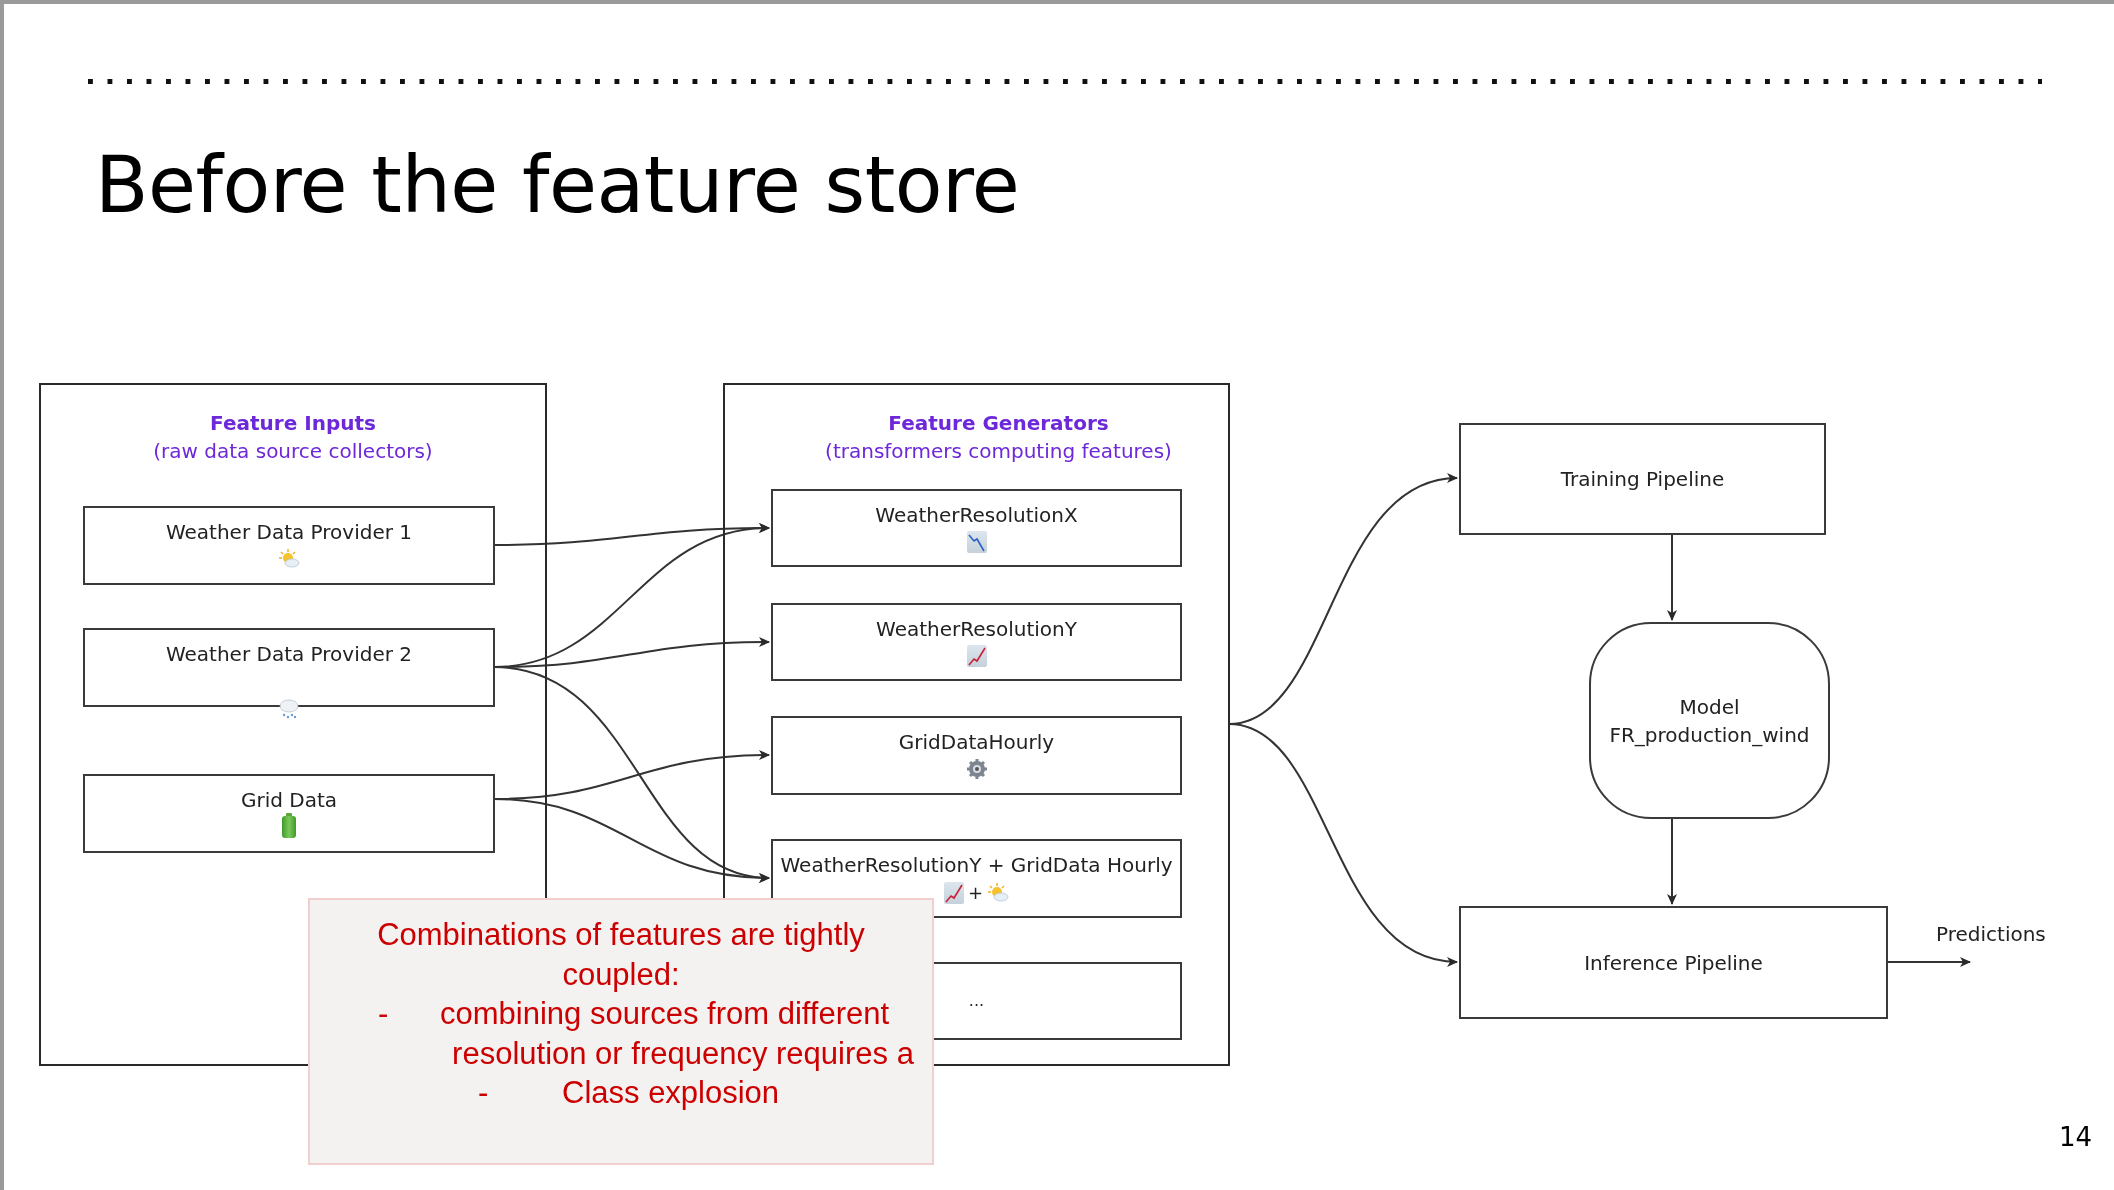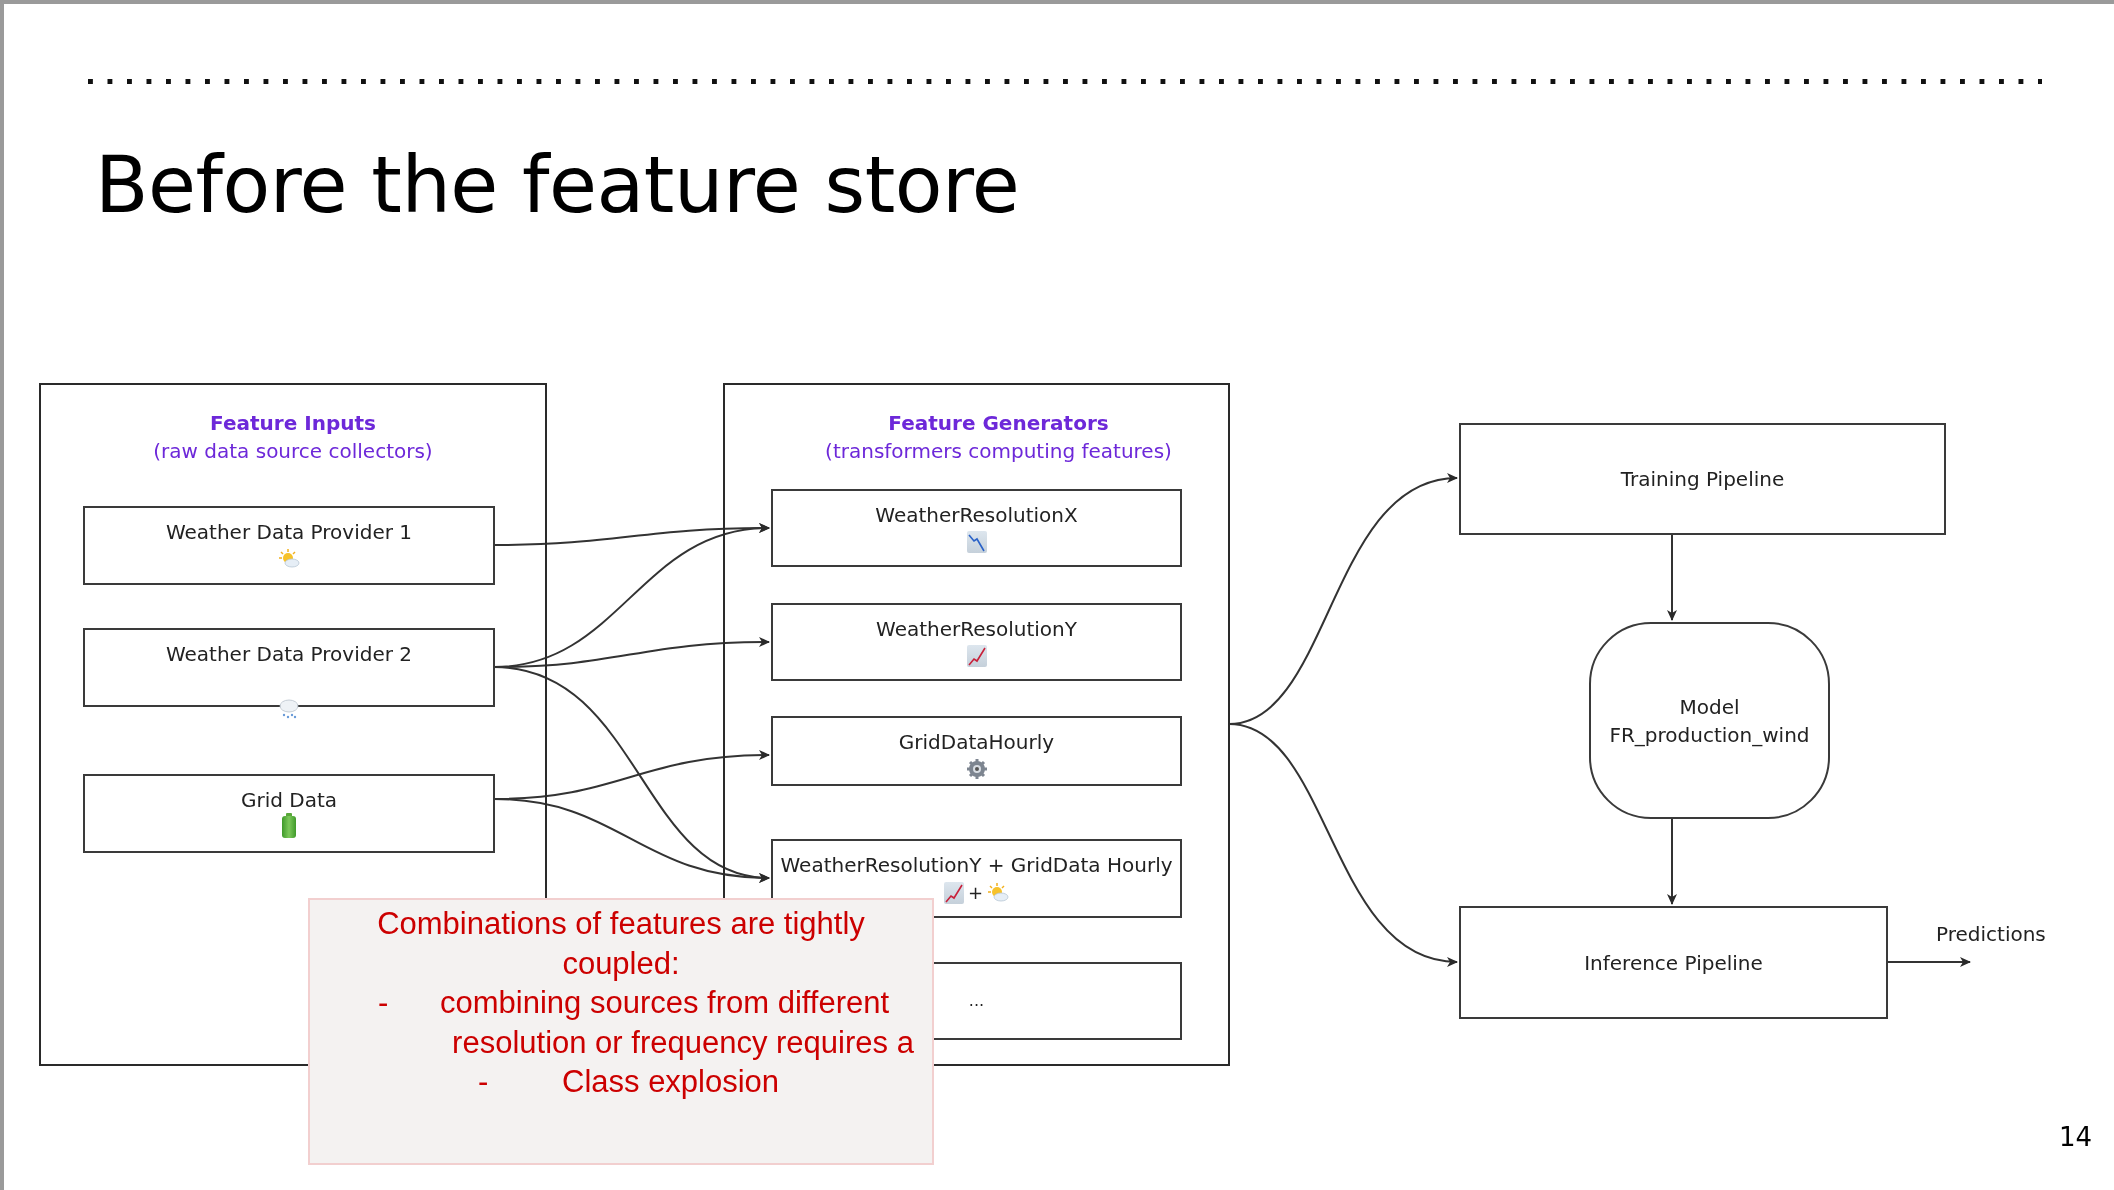--- a/index.html
+++ b/index.html
@@ -31,21 +31,21 @@
     .group-title b { font-weight: bold; }
     .node { display: flex; flex-direction: column; align-items: center; justify-content: flex-start; padding-top: 10px; }
     .node-label { font-size: 20px; color: #222; line-height: 28px; white-space: nowrap; }
     .node-icon { font-size: 20px; line-height: 24px; margin-top: 2px; display: flex; align-items: center; gap: 4px; color:#222;}
     .center-node { display: flex; align-items: center; justify-content: center; flex-direction: column; }
     .model { border-radius: 62px; margin-left: 36px; }
     .callout {
       position: absolute; left: 308px; top: 898px; width: 626px; height: 267px;
       background: #f4f2f1; border: 2px solid #f2cfcf; box-sizing: border-box;
       color: #cc0000; font-family: "Liberation Sans", sans-serif; font-size: 31px; line-height: 39.5px;
-      padding-top: 4px;
+      padding-top: 15px;
     }
     .callout .line { position: relative; white-space: nowrap; }
     .callout .center { text-align: center; }
     .bullet-dash { position: absolute; }
     .free-label { position: absolute; font-size: 20px; color: #222; white-space: nowrap; }
     .page-number { position: absolute; left: 2059px; top: 1122px; font-size: 26px; color: #000; }
     
     .ic { display:inline-block; width: 20px; height: 22px; position: relative; }
     .ic-chart { background: linear-gradient(180deg,#dde6ee,#c5d0da); border-radius:2px; }
     .ic-chart svg { position:absolute; left:0; top:0; }
@@ -156,21 +156,21 @@
   <span class="node-label">WeatherResolutionY</span>
   <span class="node-icon">
     <span class="ic ic-chart">
       <svg width="20" height="22" viewBox="0 0 20 22">
           <polyline points="2,20 7,14 10,16 18,3" fill="none" stroke="#c8203a" stroke-width="1.6"></polyline>
         </svg>
     </span>
   </span>
 </div>
 
-<div class="box node" style="left:771px; top:716px; width:411px; height:70px;">
+<div class="box node" style="left:771px; top:716px; width:411px; height:79px;">
   <span class="node-label">GridDataHourly</span>
   <span class="node-icon">
     <span class="ic ic-gear">
       <svg width="22" height="22" viewBox="0 0 22 22">
           <g fill="#7d8590">
             <circle cx="11" cy="11" r="8"></circle>
             <g stroke="#7d8590" stroke-width="3">
               <line x1="11" y1="1" x2="11" y2="21"></line>
               <line x1="1" y1="11" x2="21" y2="11"></line>
               <line x1="4" y1="4" x2="18" y2="18"></line>
@@ -205,21 +205,21 @@
           <ellipse cx="14" cy="15" rx="7" ry="4" fill="#e6eef6" stroke="#b8c6d4" stroke-width="0.8"></ellipse>
         </svg>
     </span>
   </span>
 </div>
 
 <div class="box center-node" style="left:771px; top:962px; width:411px; height:78px;">
   <span class="node-label" style="font-size:16px;">...</span>
 </div>
 
-<div class="box center-node" style="left:1459px; top:423px; width:487px; height:112px;text-align:center;">
+<div class="box center-node" style="left:1459px; top:423px; width:367px; height:112px;text-align:center;">
   <span class="node-label">Training Pipeline</span>
 </div>
 
 <div class="box center-node model" style="left:1553px; top:622px; width:241px; height:197px;">
   <span class="node-label">Model</span>
   <span class="node-label">FR_production_wind</span>
 </div>
 
 <div class="box center-node" style="left:1459px; top:906px; width:429px; height:113px;">
   <span class="node-label">Inference Pipeline</span>

